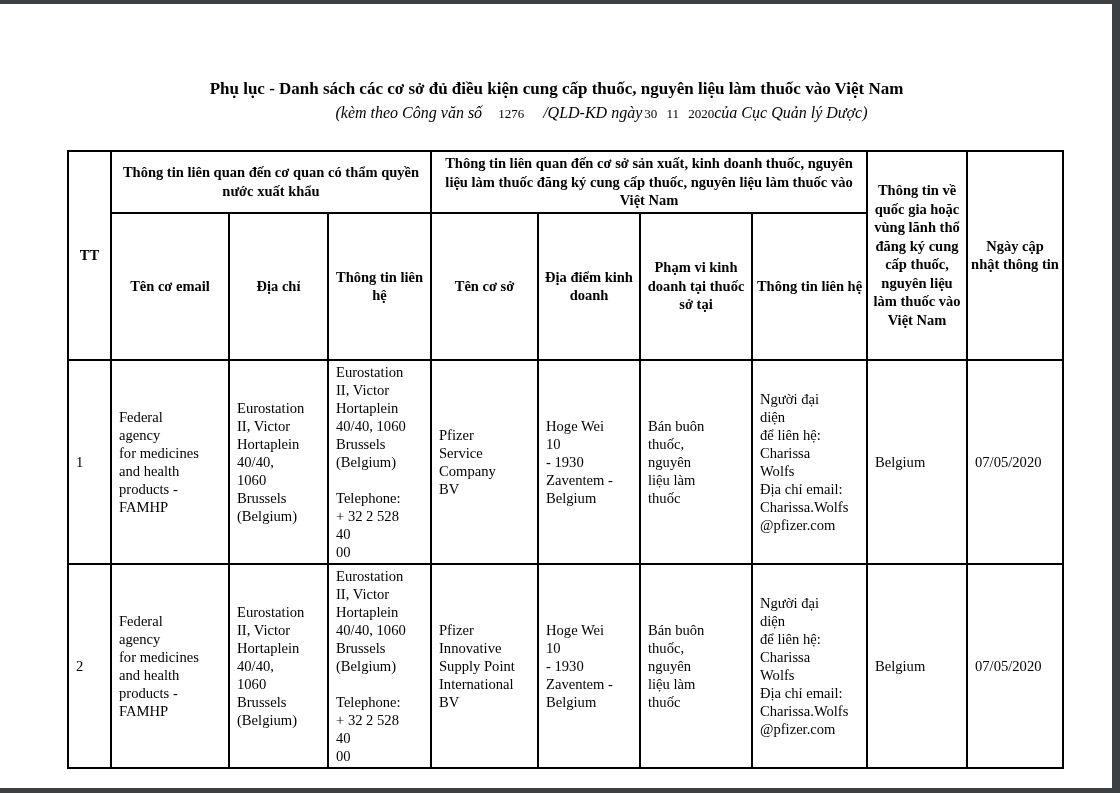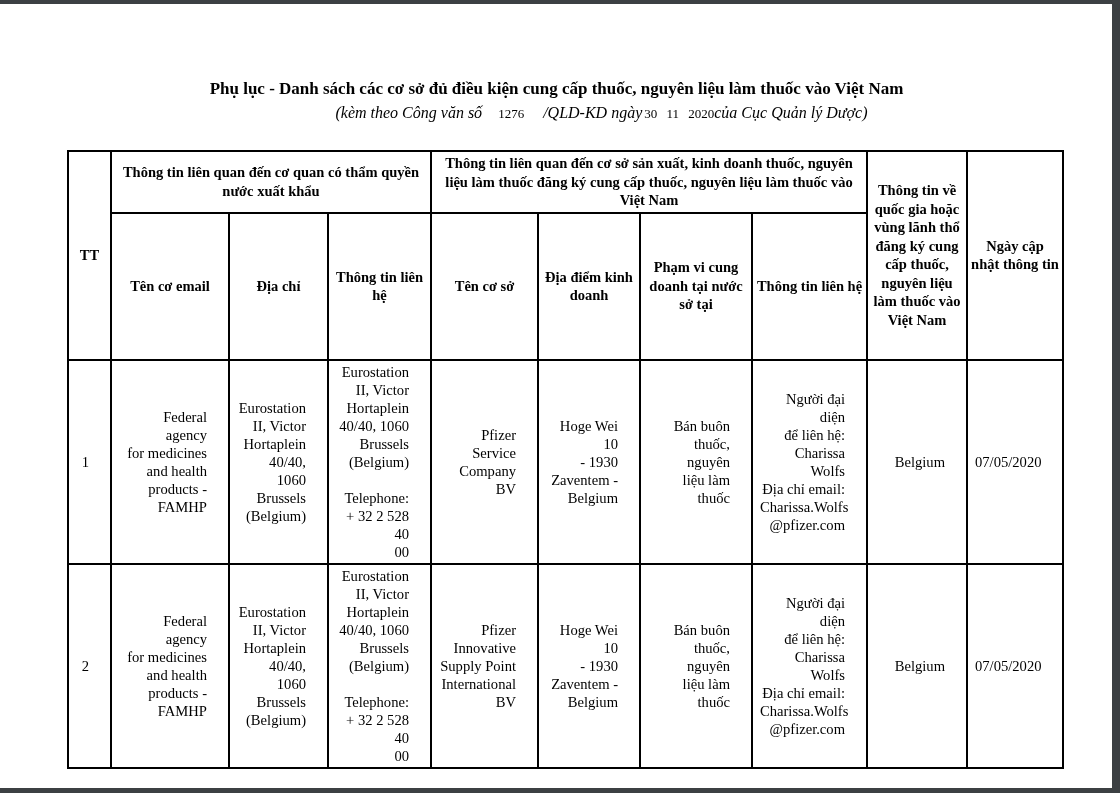--- a/index.html
+++ b/index.html
@@ -73,21 +73,21 @@
   th.v-top { vertical-align: top; padding-top: 3px; margin-top: 32px; }
   tr.row-group  { height: 58px; }
   tr.row-sub    { height: 147px; }
   tr.row-data-1 { height: 183px; }
   tr.row-data-2 { height: 184px; }
 
   table.main td {
     font-size: 14.6px;
     line-height: 18px;
     vertical-align: middle;
-    text-align: right;
+    text-align: left;
     padding: 2px 21px 2px 7px;
     white-space: pre-line;
     color: #000;
   }
   td.tt-cell { text-align: center; white-space: normal; padding: 0; }
   td.country-cell { padding-left: 6px; }
   td.date-cell { padding-left: 10px; border-radius: 9px; }
 </style>
 </head>
 <body>
@@ -120,21 +120,21 @@
       <th rowspan="2" class="v-top">Thông tin về quốc gia hoặc vùng lãnh thổ đăng ký cung cấp thuốc, nguyên liệu làm thuốc vào Việt Nam</th>
       <th rowspan="2">Ngày cập nhật thông tin</th>
     </tr>
 
     <tr class="row-sub">
       <th>Tên cơ email</th>
       <th>Địa chỉ</th>
       <th>Thông tin liên hệ</th>
       <th>Tên cơ sở</th>
       <th>Địa điểm kinh doanh</th>
-      <th>Phạm vi cung doanh tại nước sở tại</th>
+      <th>Phạm vi kinh doanh tại thuốc sở tại</th>
       <th>Thông tin liên hệ</th>
     </tr>
 
     <tr class="row-data-1">
       <td class="tt-cell">1</td>
       <td>Federal agency
 for medicines
 and health
 products -
 FAMHP</td>

